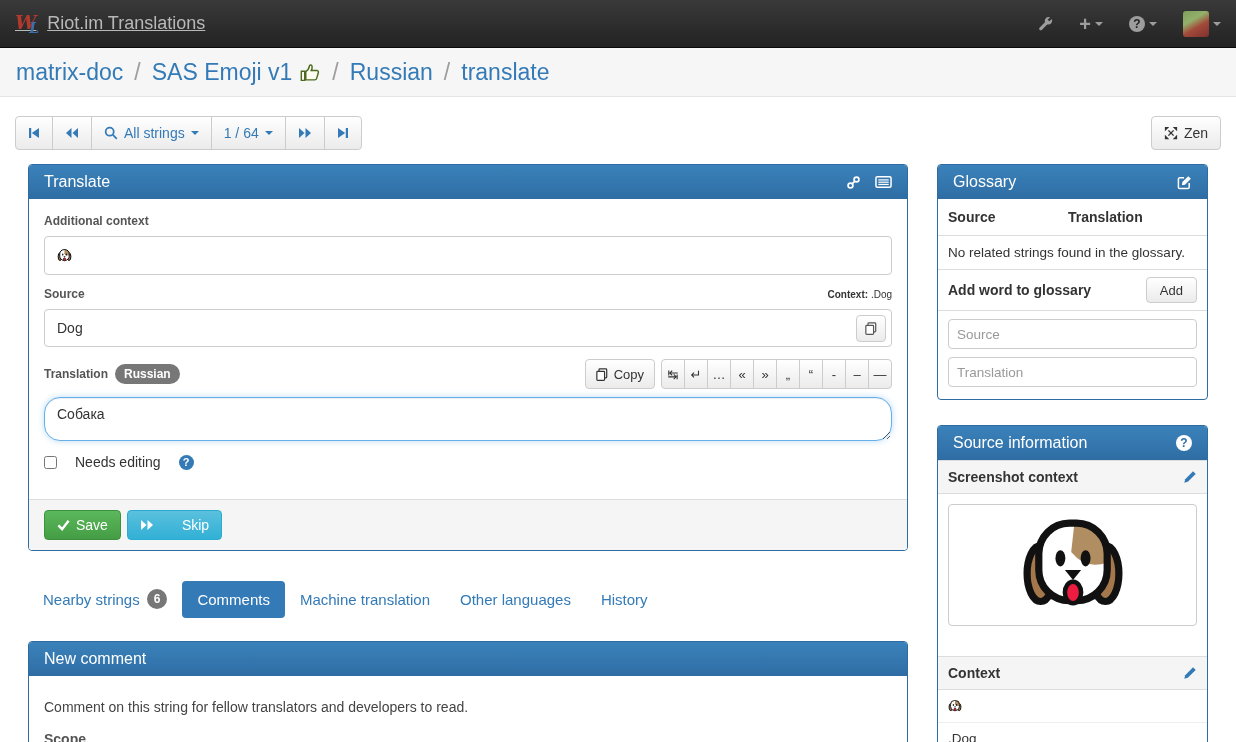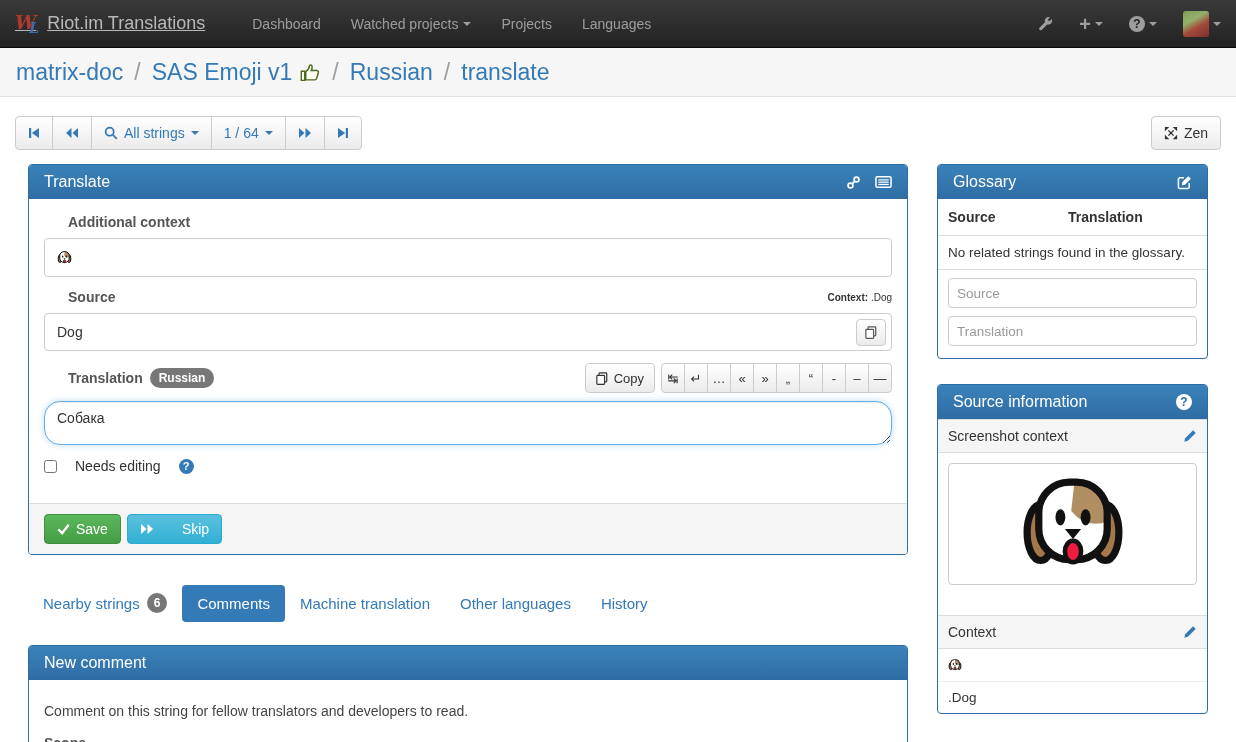--- a/index.html
+++ b/index.html
@@ -50,21 +50,21 @@
   .left-col { width:880px; margin-left:13px; }
   .right-col { width:271px; margin-left:29px; }
 
   
   .panel { border:1px solid #2e6da4; border-radius:4px; background:#fff; }
   .panel-heading { background:linear-gradient(#3b82ba,#2e6da4); color:#fff; font-size:16px;
     padding:8px 15px; border-radius:3px 3px 0 0; display:flex; align-items:center; }
   .panel-heading .head-icons { margin-left:auto; display:flex; gap:14px; align-items:center; }
   .panel-body { padding:15px; }
 
-  .field-label { font-weight:bold; color:#555; font-size:14px;margin-left:24px; }
+  .field-label { font-weight:bold; color:#555; font-size:12px; }
   .context-box { border:1px solid #ccc; border-radius:4px; padding:10px 12px; min-height:38px;
     margin:8px 0 12px; display:flex; align-items:center; }
   .src-label-row { display:flex; justify-content:space-between; align-items:center; margin-top:2px; }
   .ctx-right { font-size:10px; color:#333; }
   .ctx-right b { color:#333; }
   .source-box { position:relative; border:1px solid #ccc; border-radius:4px; height:38px;
     margin:8px 0 12px; display:flex; align-items:center; padding:0 12px; }
   .copy-sm-btn { position:absolute; right:5px; top:5px; height:27px; width:30px; justify-content:center; padding:0; }
 
   .trans-label-row { display:flex; align-items:center; margin:2px 0 8px; }
@@ -102,21 +102,21 @@
   .add-row { display:flex; justify-content:space-between; align-items:center; padding:7px 10px;
     font-weight:bold; border-bottom:1px solid #ddd; }
   .add-btn { padding:3px 13px; font-size:13px; height:26px; }
   .gloss-input { display:block; width:calc(100% - 20px); margin:8px 10px 0; height:30px;
     border:1px solid #ccc; border-radius:4px; padding:0 8px; font-size:13.5px; font-family:inherit; color:#333; }
   .gloss-input::placeholder { color:#999; }
   .gloss-input:last-child { margin-bottom:12px; }
 
   
   .source-info-panel { margin-top:25px; }
-  .si-label-row { background:#f5f5f5; padding:8px 10px; font-weight:normal; color:#333;
+  .si-label-row { background:#f5f5f5; padding:8px 10px; font-weight:bold; color:#333;
     display:flex; justify-content:space-between; align-items:center;
     border-top:1px solid #ddd; border-bottom:1px solid #ddd; }
   .si-label-row:first-of-type { border-top:none; }
   .screenshot-wrap { padding:10px 10px 30px; }
   .screenshot-box { border:1px solid #ccc; border-radius:4px; height:122px;
     display:flex; align-items:center; justify-content:center; }
   .si-value-row { padding:8px 10px; font-size:13.5px; border-bottom:1px solid #eee; display:flex; align-items:center; }
   .si-value-row:last-child { border-bottom:none; }
 
   svg { display:block; }
@@ -141,35 +141,20 @@
       <ellipse cx="60" cy="85" rx="9" ry="12" fill="#ed1c40" stroke="#111" stroke-width="5"></ellipse>
     </g>
   </defs>
 </svg>
 
 <nav class="navbar">
   <a class="brand" href="#">
     <span class="logo"><span class="w">W</span><span class="l">L</span></span>
     <span>Riot.im Translations</span>
   </a>
-  <div class="nav-links">
-    <a href="#">
-        <span>Dashboard</span>
-      </a>
-    <a href="#">
-        <span>Watched projects</span>
-        <span class="caret"></span>
-      </a>
-    <a href="#">
-        <span>Projects</span>
-      </a>
-    <a href="#">
-        <span>Languages</span>
-      </a>
-  </div>
   <div class="navbar-right">
     <span class="nav-icon-btn">
       <svg width="15" height="15" viewBox="0 0 16 16">
           <path d="M14.7 3.1 12.1 5.7 10.3 3.9 12.9 1.3 A4.2 4.2 0 0 0 7.4 6.6 L1.6 12.4 a1.7 1.7 0 0 0 2.4 2.4 L9.8 9 A4.2 4.2 0 0 0 14.7 3.1Z" fill="#9d9d9d"></path>
         </svg>
     </span>
     <span class="nav-icon-btn">
       <span class="plus-glyph">+</span>
       <span class="caret"></span>
     </span>
@@ -397,20 +382,24 @@
                   <path d="M12 1.2 14.8 4 8.5 10.3 5.2 10.8 5.7 7.5z" fill="#fff"></path>
                 </svg>
             </span>
           </span>
         </div>
         <div class="glossary-head-row">
           <span>Source</span>
           <span>Translation</span>
         </div>
         <div class="glossary-empty">No related strings found in the glossary.</div>
+        <div class="add-row">
+          <span>Add word to glossary</span>
+          <button class="btn add-btn">Add</button>
+        </div>
         <input class="gloss-input" placeholder="Source" style="">
         <input class="gloss-input" placeholder="Translation" style="">
       </div>
 
       <div class="panel source-info-panel">
         <div class="panel-heading">
           <span>Source information</span>
           <span class="head-icons">
             <span class="help-circle-blue" style="background:#fff;color:#2e6da4;width:16px;height:16px;font-size:12px;">?</span>
           </span>

